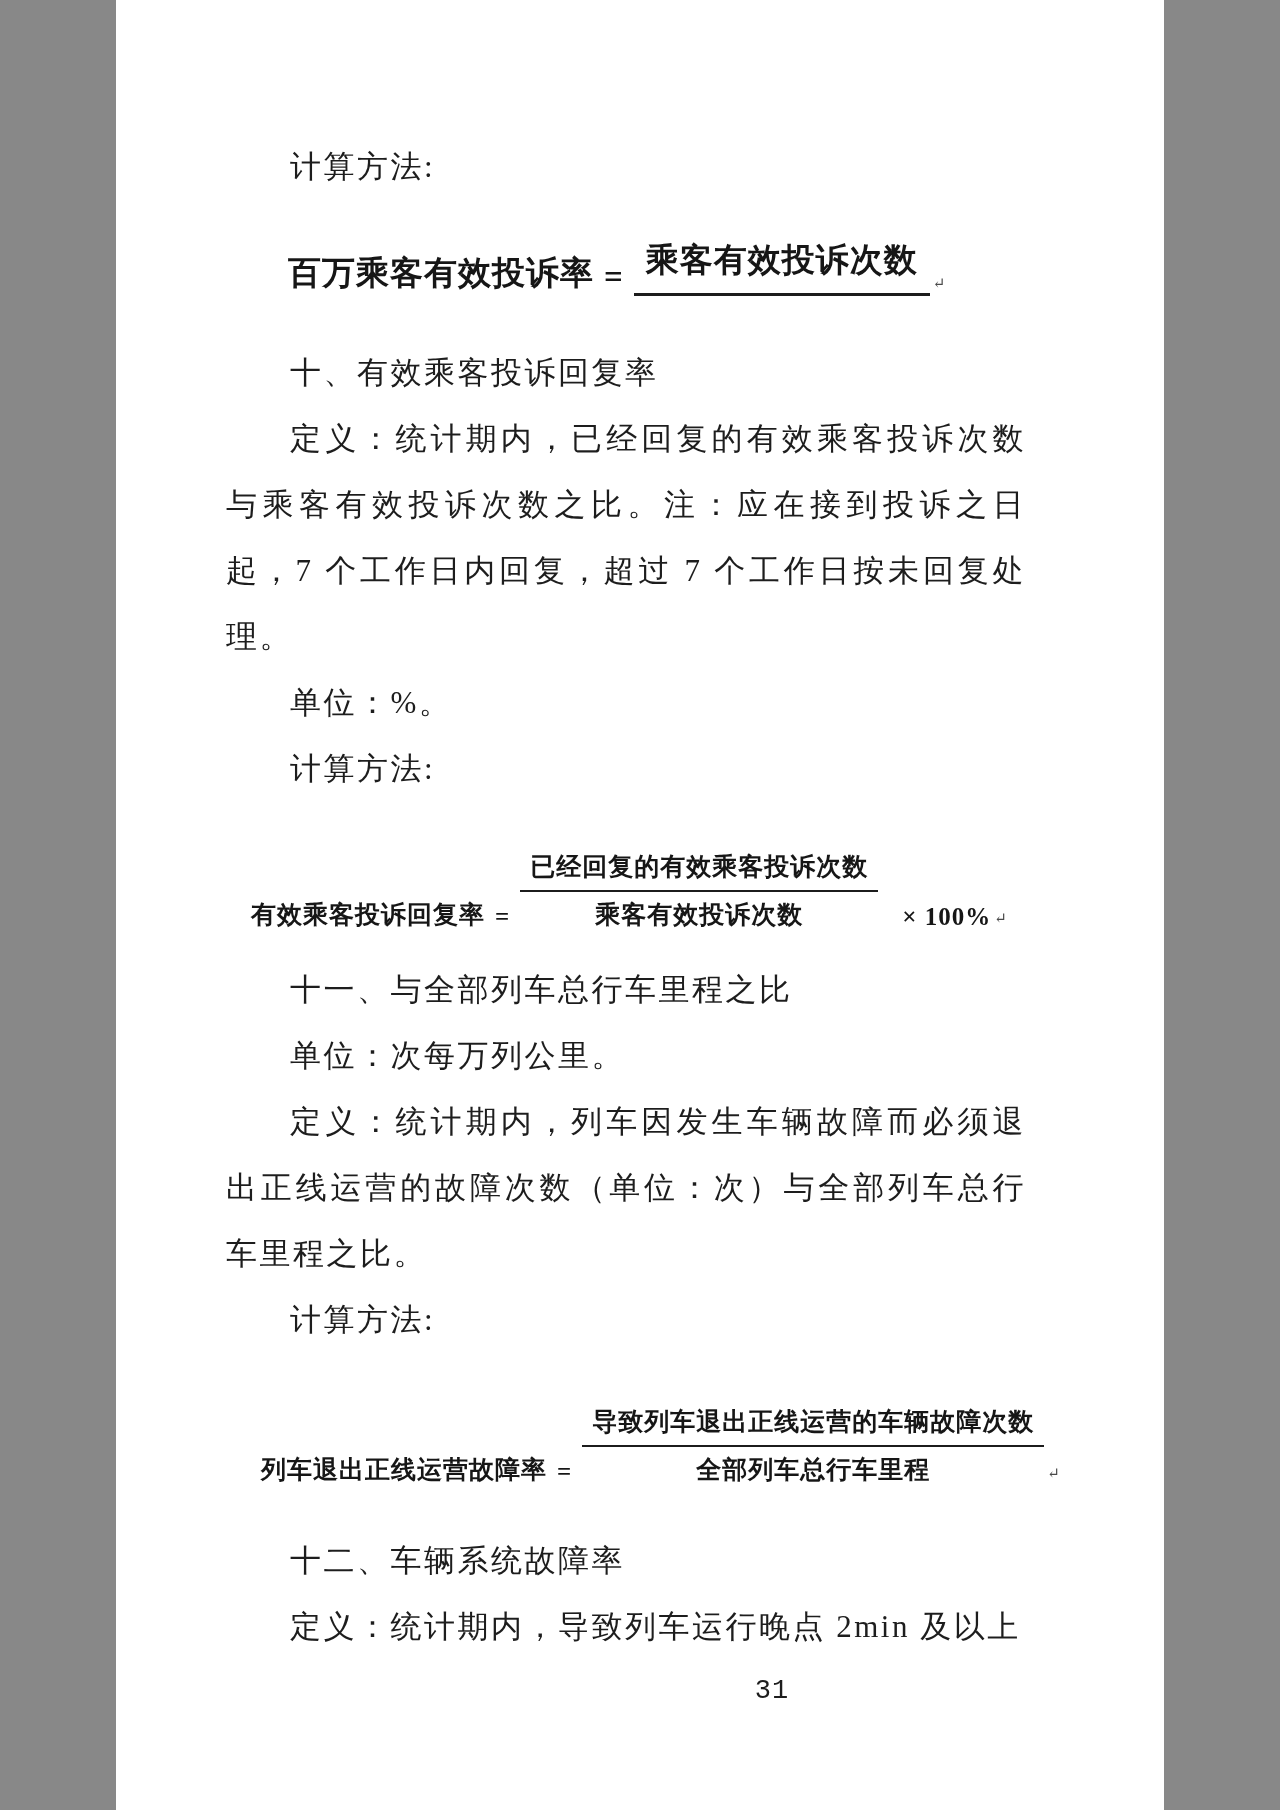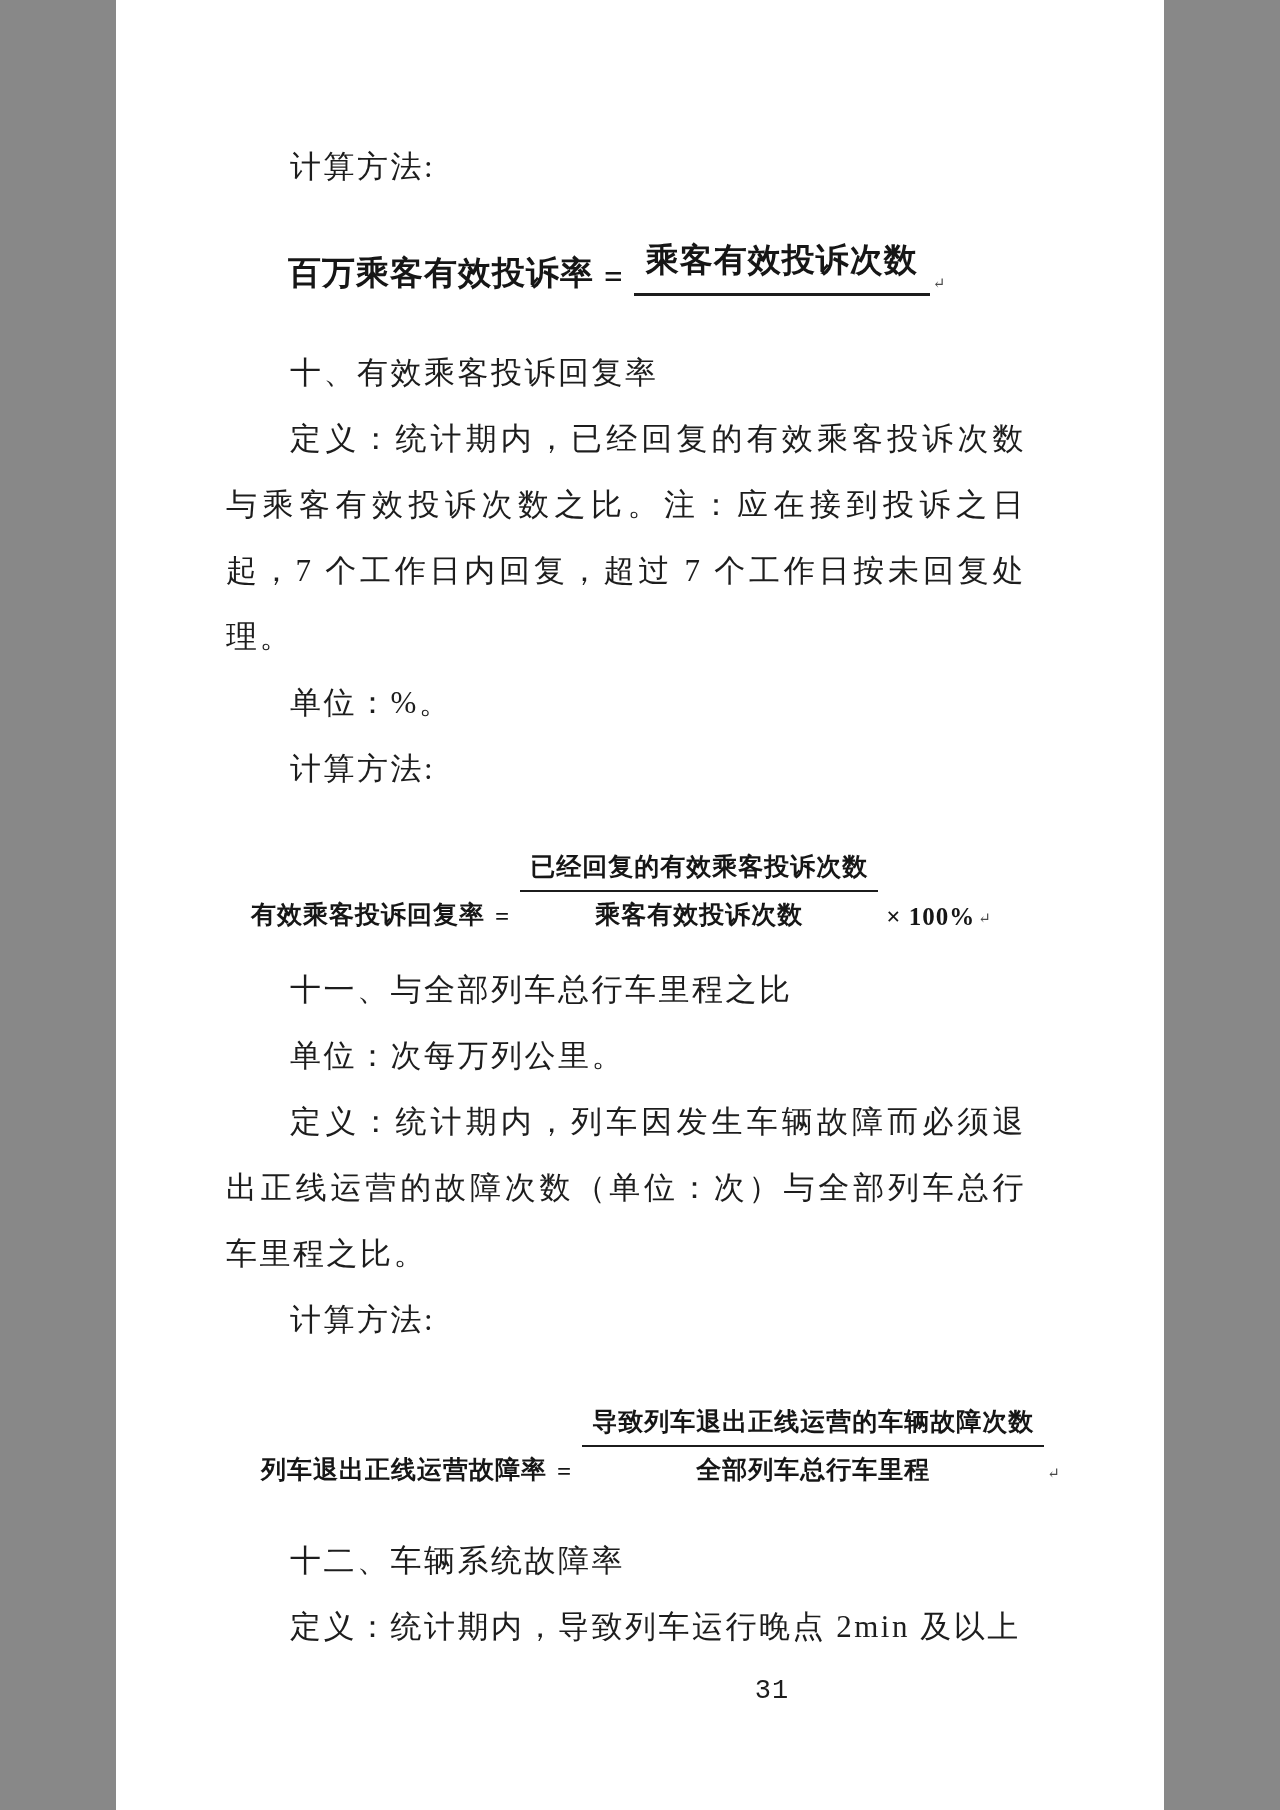--- a/index.html
+++ b/index.html
@@ -39,21 +39,21 @@
   .f-small { font-size:25px; }
   .f2 { margin:48px 0 26px 25px; }
   .f3 { margin:52px 0 42px 35px; }
   .eq { margin:0 10px; font-weight:bold; }
   .frac { display:inline-flex; flex-direction:column; text-align:center; }
   .frac .num { padding:0 12px 10px 12px; border-bottom:3px solid #1c1c1c; }
   .f-small .frac .num { border-bottom-width:2.5px; padding:0 10px 7px 10px; }
   .frac .den { padding-top:9px; }
   .f-small .frac .den { padding-top:6px; }
   sup { font-size:0.62em; letter-spacing:0; }
-  .suffix { margin-left:8px; }
+  .suffix { margin-left:24px; }
   .ret {
     font-size:15px; font-weight:normal; color:#4a4a4a;
     align-self:flex-end; margin:0 0 4px 3px; letter-spacing:0;
   }
   .pagenum {
     position:absolute; top:1676px; left:16px;
     width:1280px; text-align:center;
     font-size:27px; letter-spacing:1px;font-family:Liberation Mono, monospace;
   }
 </style>

